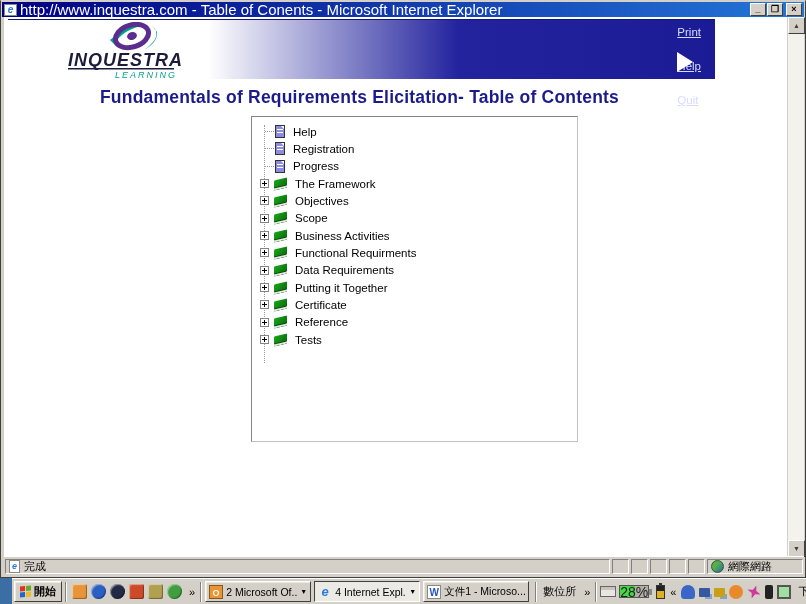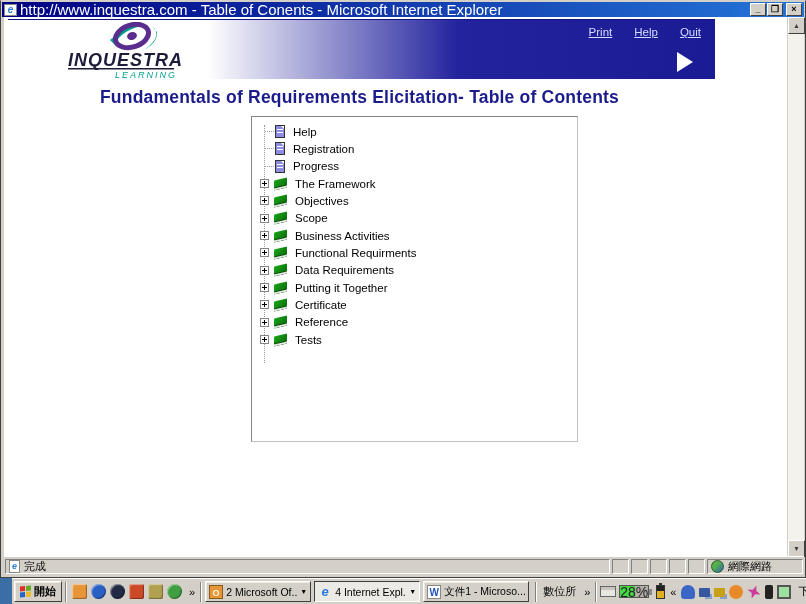--- a/index.html
+++ b/index.html
@@ -31,21 +31,21 @@
   .scroll-btn { position:absolute; left:0; width:17px; height:17px; background:#d4d0c8;
                 border:1px solid; border-color:#fff #404040 #404040 #fff;
                 font-size:7px; color:#404040; text-align:center; line-height:15px; }
   .scroll-btn.up { top:0; } .scroll-btn.down { bottom:0; }
 
   
   .band { position:absolute; left:4px; top:2px; width:707px; height:60px;
           background:linear-gradient(90deg,#ffffff 0px,#ffffff 200px,#23239e 450px,#1b1b96 100%);
           border-top:1px solid #14147a; }
   .logo { position:absolute; left:52px; top:2px; width:160px; height:58px; }
-  .hdr-links { position:absolute; top:6px; right:14px; display:flex; gap:22px; }
+  .hdr-links { position:absolute; top:6px; right:14px; display:flex; gap:22px;flex-direction:column; }
   .hdr-link { color:#d6dcff; font-size:11.5px; text-decoration:underline; cursor:pointer; }
   .next-arrow { position:absolute; right:22px; bottom:7px; width:0; height:0;
                 border-left:16px solid #fff; border-top:10px solid transparent;
                 border-bottom:10px solid transparent; }
 
   .page-title { position:absolute; top:70px; left:0; width:711px; text-align:center;
                 color:#1b1b8c; font-size:17.5px; font-weight:bold; letter-spacing:.2px; }
 
   
   .toc-box { position:absolute; left:247px; top:99px; width:327px; height:326px;

